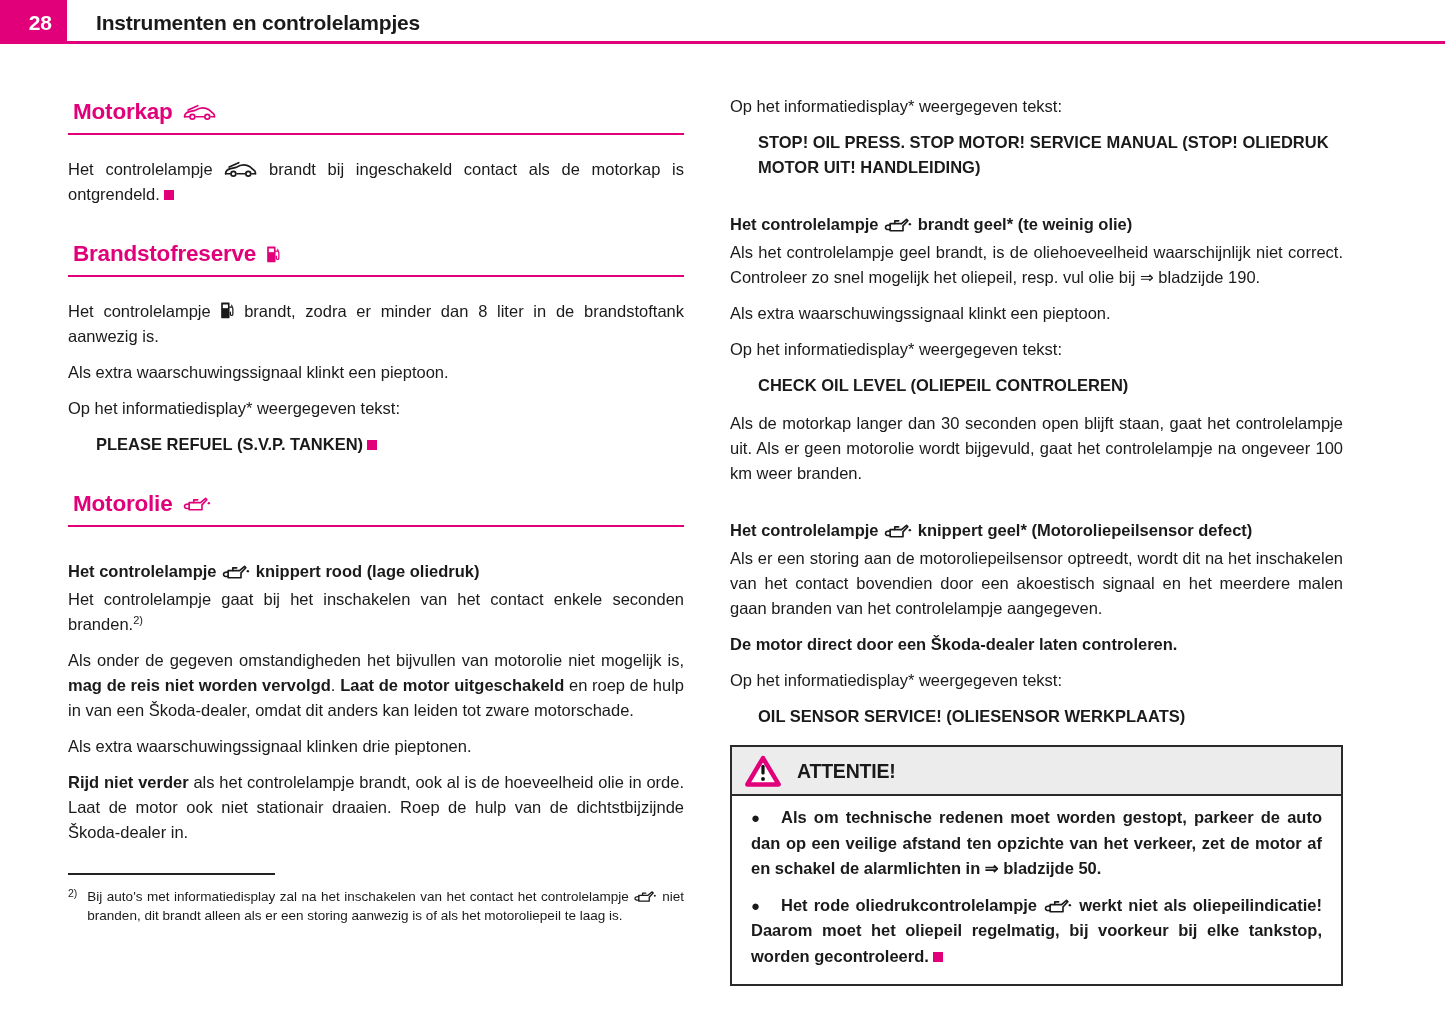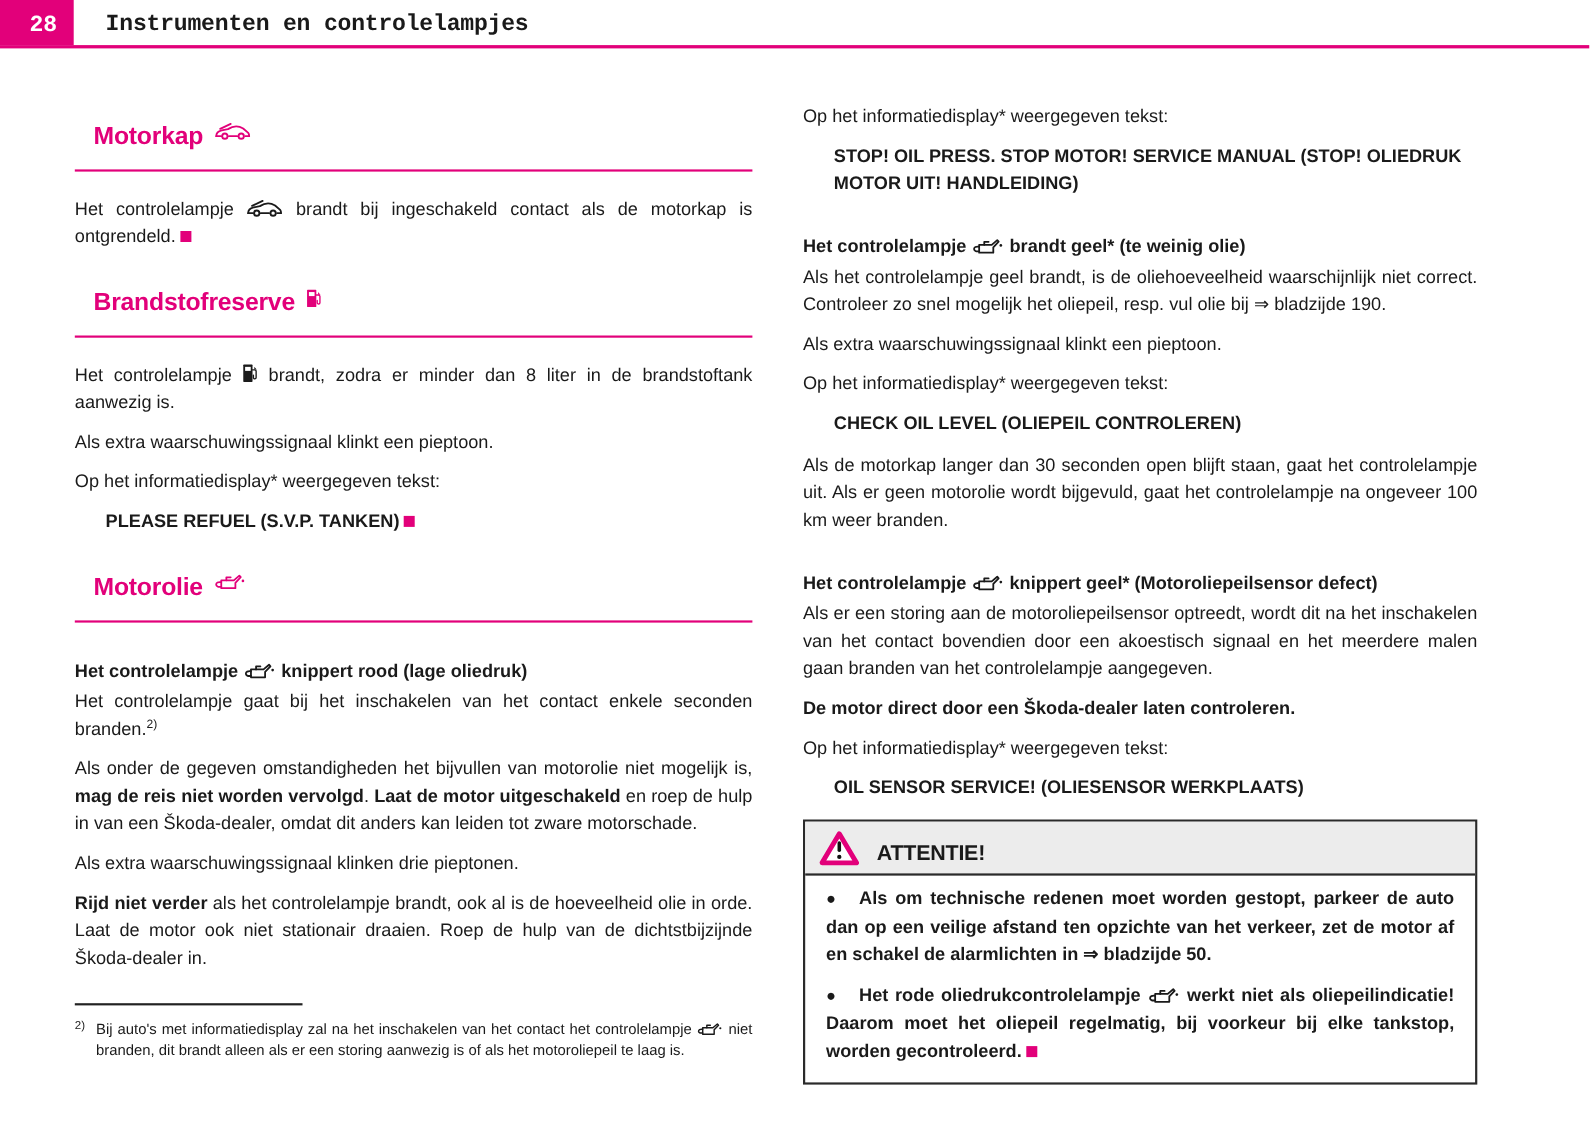--- a/index.html
+++ b/index.html
@@ -8,41 +8,41 @@
     --att-bg:#ececec;
     --att-border:#2a2a2a;
   }
   *{box-sizing:border-box;}
   html,body{margin:0;padding:0;}
   body{
     width:1445px;height:1026px;overflow:hidden;background:#fff;
     font-family:"Liberation Sans", sans-serif;color:var(--text);
   }
   
-  .page-header{position:relative;height:60px;font-family:Liberation Mono, monospace;}
+  .page-header{position:relative;height:60px;}
   .page-number-box{
     position:absolute;left:0;top:0;width:67px;height:41px;background:var(--accent);
     color:#fff;font-weight:700;font-size:21px;
     display:flex;align-items:flex-end;justify-content:flex-end;padding:0 15px 6px 0;
   }
   .page-title{
     position:absolute;left:96px;top:11px;font-weight:700;font-size:21px;letter-spacing:-0.2px;
   }
   .header-rule{position:absolute;left:0;right:0;top:41px;height:3px;background:var(--accent);}
   
   .columns{display:flex;padding-left:68px;margin-top:34px;}
   .col{width:616px;}
   .col-left{margin-right:46px;}
   .col-right{width:613px;}
   .col > :first-child{margin-top:0 !important;}
   
   .section-head-wrap{margin-top:34px;margin-bottom:22px;}
   .section-heading{
-    margin:17px;color:var(--accent);font-size:22.5px;font-weight:700;
-    display:flex;align-items:flex-start;gap:10px;letter-spacing:-0.2px;
+    margin:5px;color:var(--accent);font-size:22.5px;font-weight:700;
+    display:flex;align-items:center;gap:10px;letter-spacing:-0.2px;
   }
   .section-rule{height:2px;background:var(--accent);margin-top:8px;}
   p{margin:0 0 11px;font-size:16.5px;line-height:25px;}
   p.para{text-align:justify;}
   p.display{font-weight:700;margin-left:28px;margin-bottom:13px;}
   p.bold-head{font-weight:700;margin-top:32px;margin-bottom:3px;}
   p.bold-para{font-weight:700;text-align:justify;}
   .b{font-weight:700;}
   sup{font-size:11px;line-height:0;vertical-align:super;}
   
@@ -52,21 +52,21 @@
   
   .footnote-rule{width:207px;height:2px;background:#222;margin:28px 0 12px;}
   .footnote{display:flex;font-size:13.5px;line-height:19px;}
   .fn-sup{font-size:10.5px;vertical-align:super;margin-right:10px;position:relative;top:-3px;}
   .fn-text{flex:1;text-align:justify;}
   .fn-text .icon svg{height:13px;width:auto;vertical-align:-2px;}
   
   .attention{border:2px solid var(--att-border);margin-top:16px;}
   .attention-header{
     background:var(--att-bg);border-bottom:2px solid var(--att-border);
-    display:flex;align-items:flex-end;gap:15px;padding:7px 12px 6px;
+    display:flex;align-items:center;gap:15px;padding:7px 12px 6px;
   }
   .attention-title{font-weight:700;font-size:19.5px;letter-spacing:-0.2px;}
   .attention-body{padding:9px 19px 4px;}
   .attention-body p{font-weight:700;text-align:justify;line-height:25.5px;margin-bottom:11px;}
   .bullet{display:inline-block;width:30px;font-size:15px;}
 </style>
 </head>
 <body>
 
 <div class="page-header">

